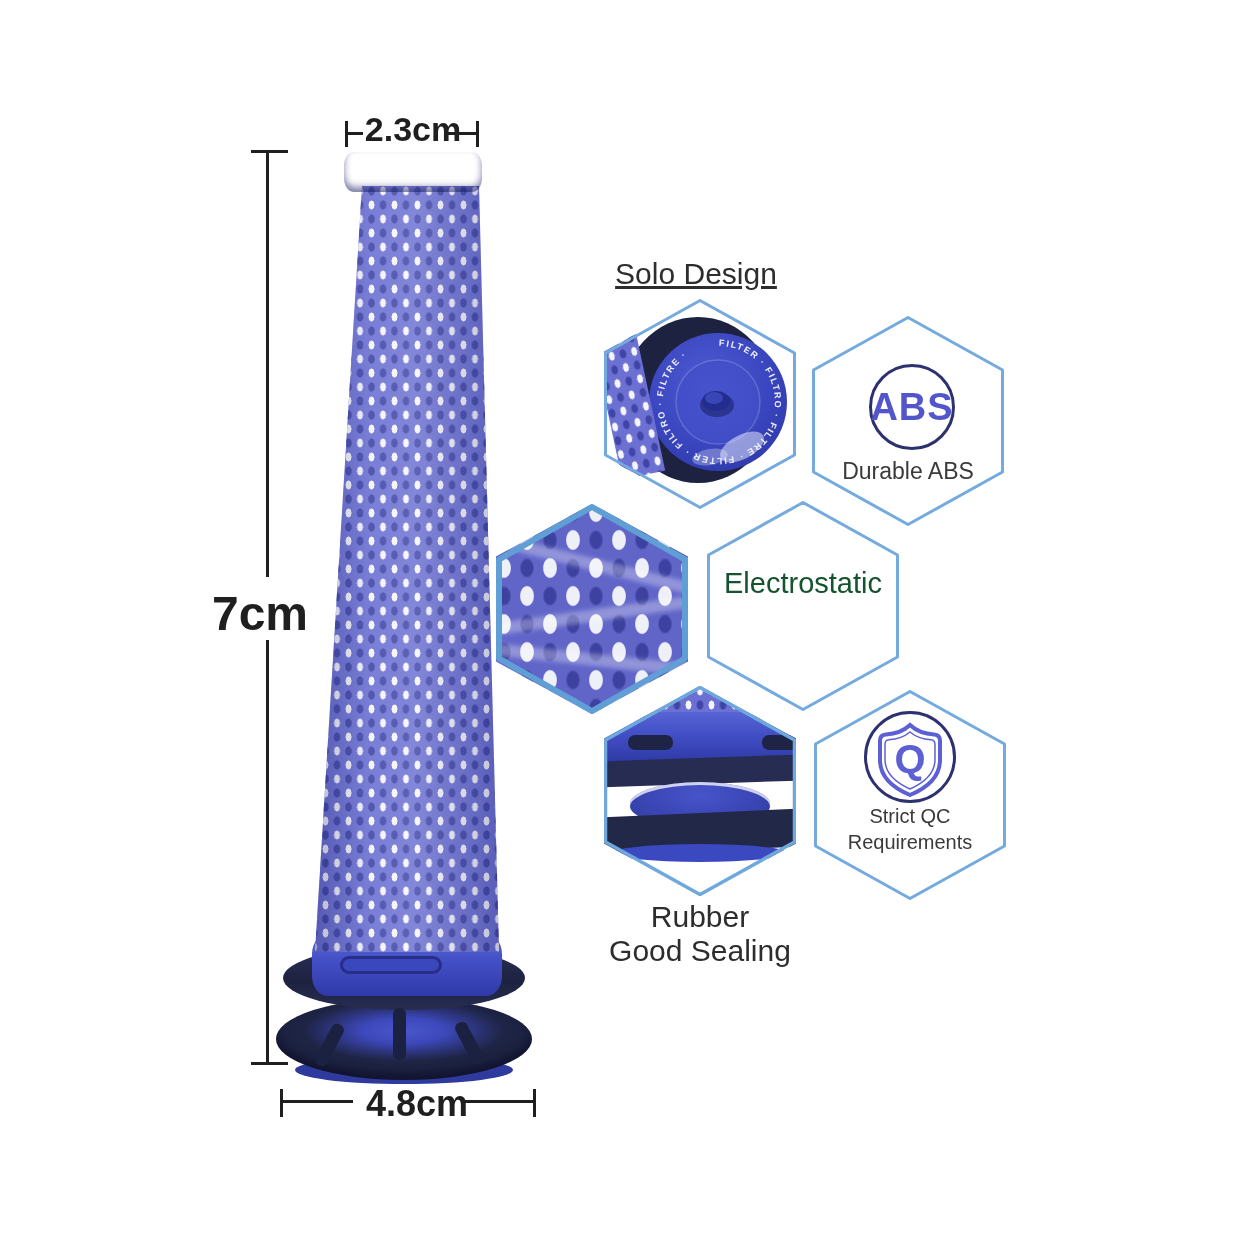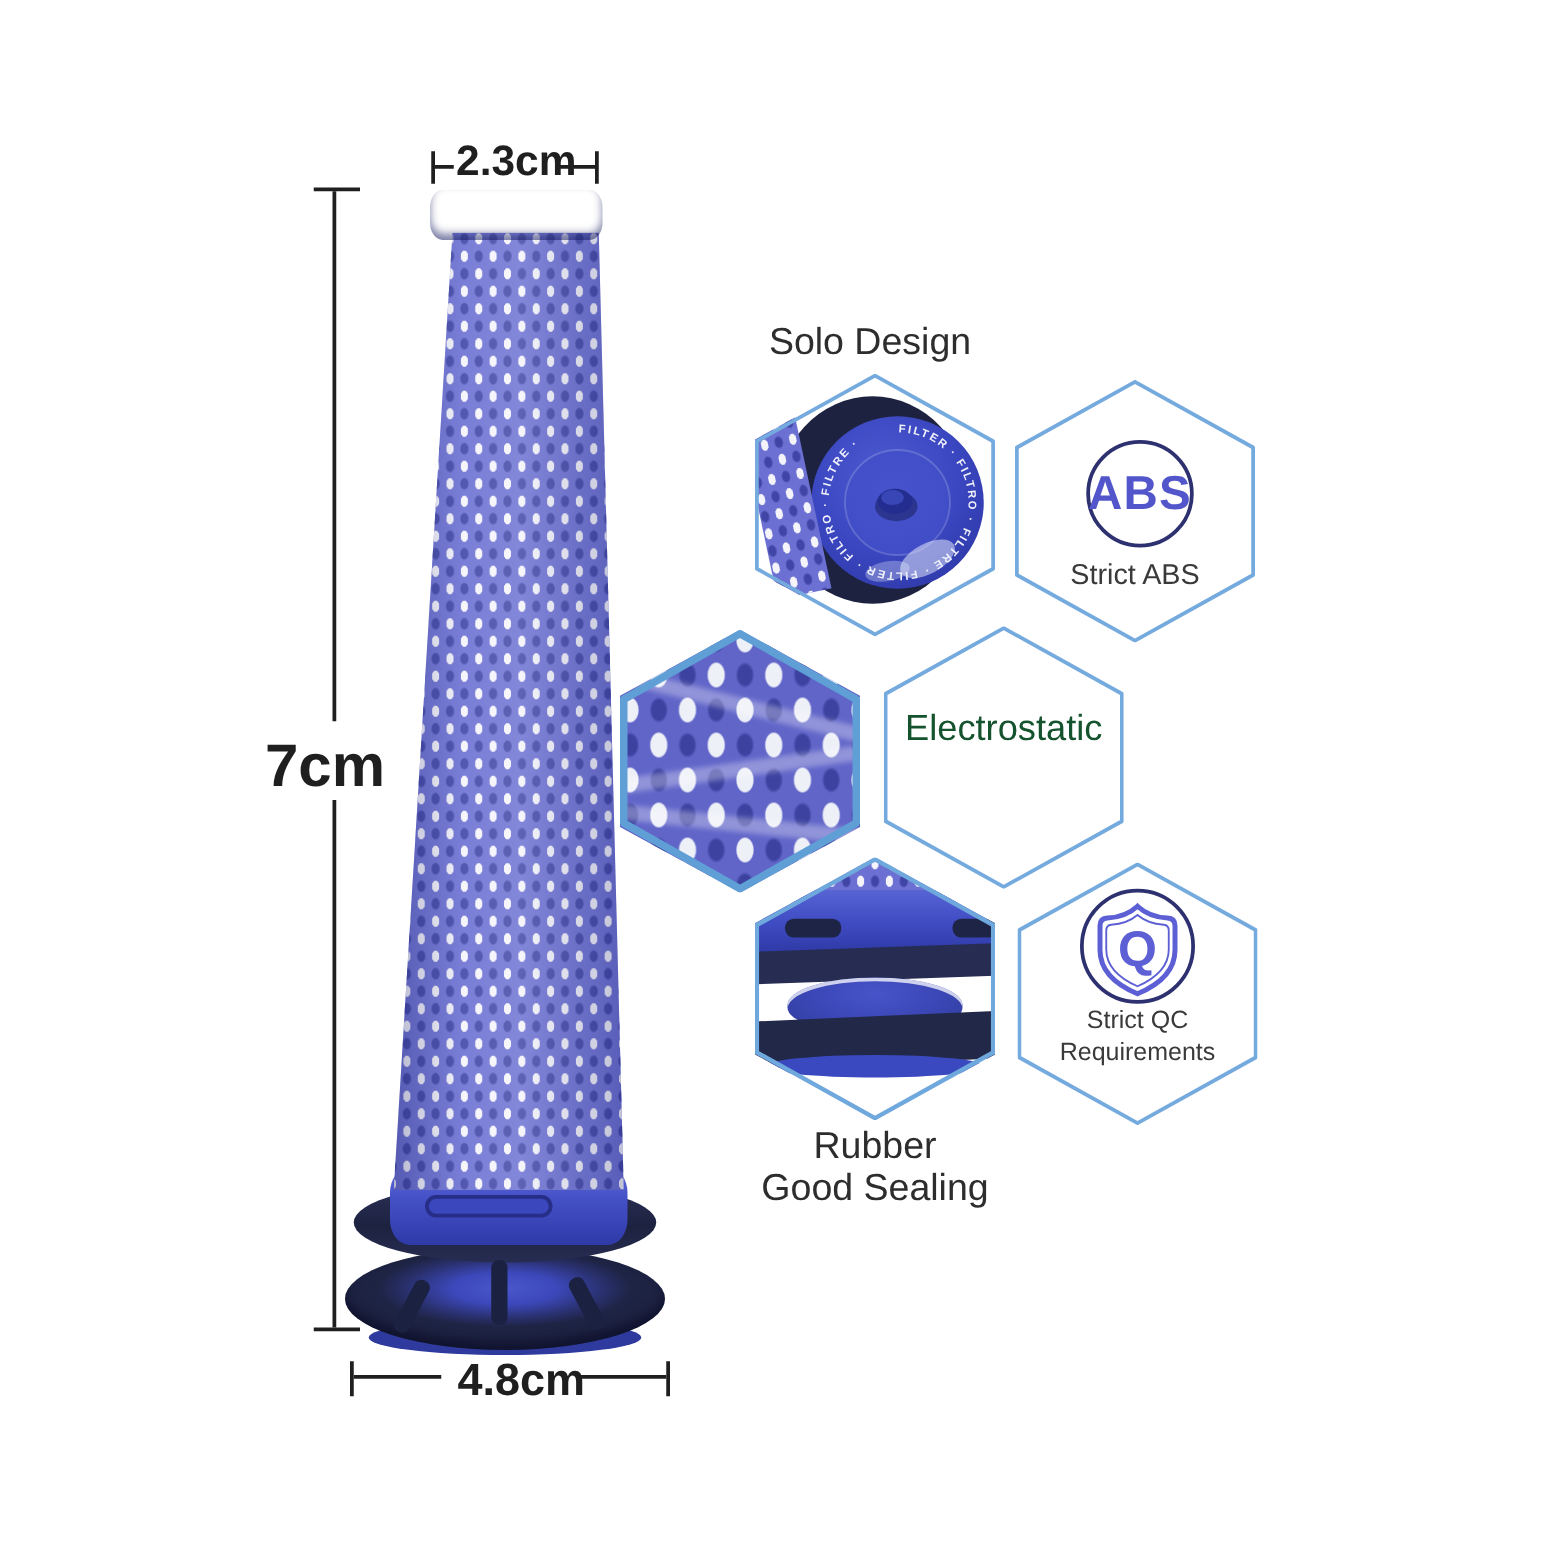--- a/index.html
+++ b/index.html
@@ -141,21 +141,21 @@
       <div class="collar-slot"></div>
     </div>
     <div class="flange"></div>
     <div class="base"></div>
     <div class="spoke" style="left:393px;top:1008px;width:13px;height:52px;"></div>
     <div class="spoke" style="left:323px;top:1022px;width:13px;height:46px;transform:rotate(28deg);"></div>
     <div class="spoke" style="left:463px;top:1020px;width:13px;height:46px;transform:rotate(-28deg);"></div>
     <div class="lip"></div>
   </div>
 
-  <div class="callout-title" style="left:596px;top:256px;width:200px;">Solo Design</div>
+  <div class="callout-title" style="left:596px;top:256px;width:200px;text-decoration:underline;">Solo Design</div>
 
   <div class="callout-title" style="left:575px;top:900px;width:250px;line-height:34px;">
     <span style="display:block;">Rubber</span>
     <span style="display:block;">Good Sealing</span>
   </div>
 
   <div class="hex" style="left:604px;top:299px;">
     <div class="hex-clip">
       <div class="solo-mesh-strip mesh-sm"></div>
       <svg width="192" height="210" viewBox="0 0 192 210">
@@ -180,26 +180,26 @@
         <ellipse cx="110" cy="99" rx="9" ry="6" fill="#3946b6"></ellipse>
         <ellipse cx="138" cy="148" rx="24" ry="12" fill="rgba(240,244,255,0.50)" transform="rotate(-28 138 148)"></ellipse>
         <ellipse cx="106" cy="158" rx="18" ry="8" fill="rgba(240,244,255,0.30)" transform="rotate(-10 106 158)"></ellipse>
       </svg>
     </div>
     <svg class="hex-border" width="192" height="210" viewBox="0 0 192 210">
       <polygon points="96,1.5 190.5,54 190.5,156 96,208.5 1.5,156 1.5,54" fill="none" stroke="#74aadd" stroke-width="3" stroke-linejoin="round"></polygon>
     </svg>
   </div>
 
-  <div class="hex" style="left:812px;top:304px;">
+  <div class="hex" style="left:812px;top:316px;">
     <div class="hex-clip">
       <div class="abs-circle">
         <span class="abs-text">ABS</span>
       </div>
-      <div class="hex-sub" style="top:142px;">Strict ABS</div>
+      <div class="hex-sub" style="top:142px;">Durable ABS</div>
     </div>
     <svg class="hex-border" width="192" height="210" viewBox="0 0 192 210">
       <polygon points="96,1.5 190.5,54 190.5,156 96,208.5 1.5,156 1.5,54" fill="none" stroke="#74aadd" stroke-width="3" stroke-linejoin="round"></polygon>
     </svg>
   </div>
 
   <div class="hex" style="left:496px;top:504px;">
     <div class="hex-clip mesh-lg">
       <div class="streak" style="left:-15px;top:55px;transform:rotate(14deg);"></div>
       <div class="streak" style="left:-15px;top:105px;transform:rotate(-8deg);"></div>

